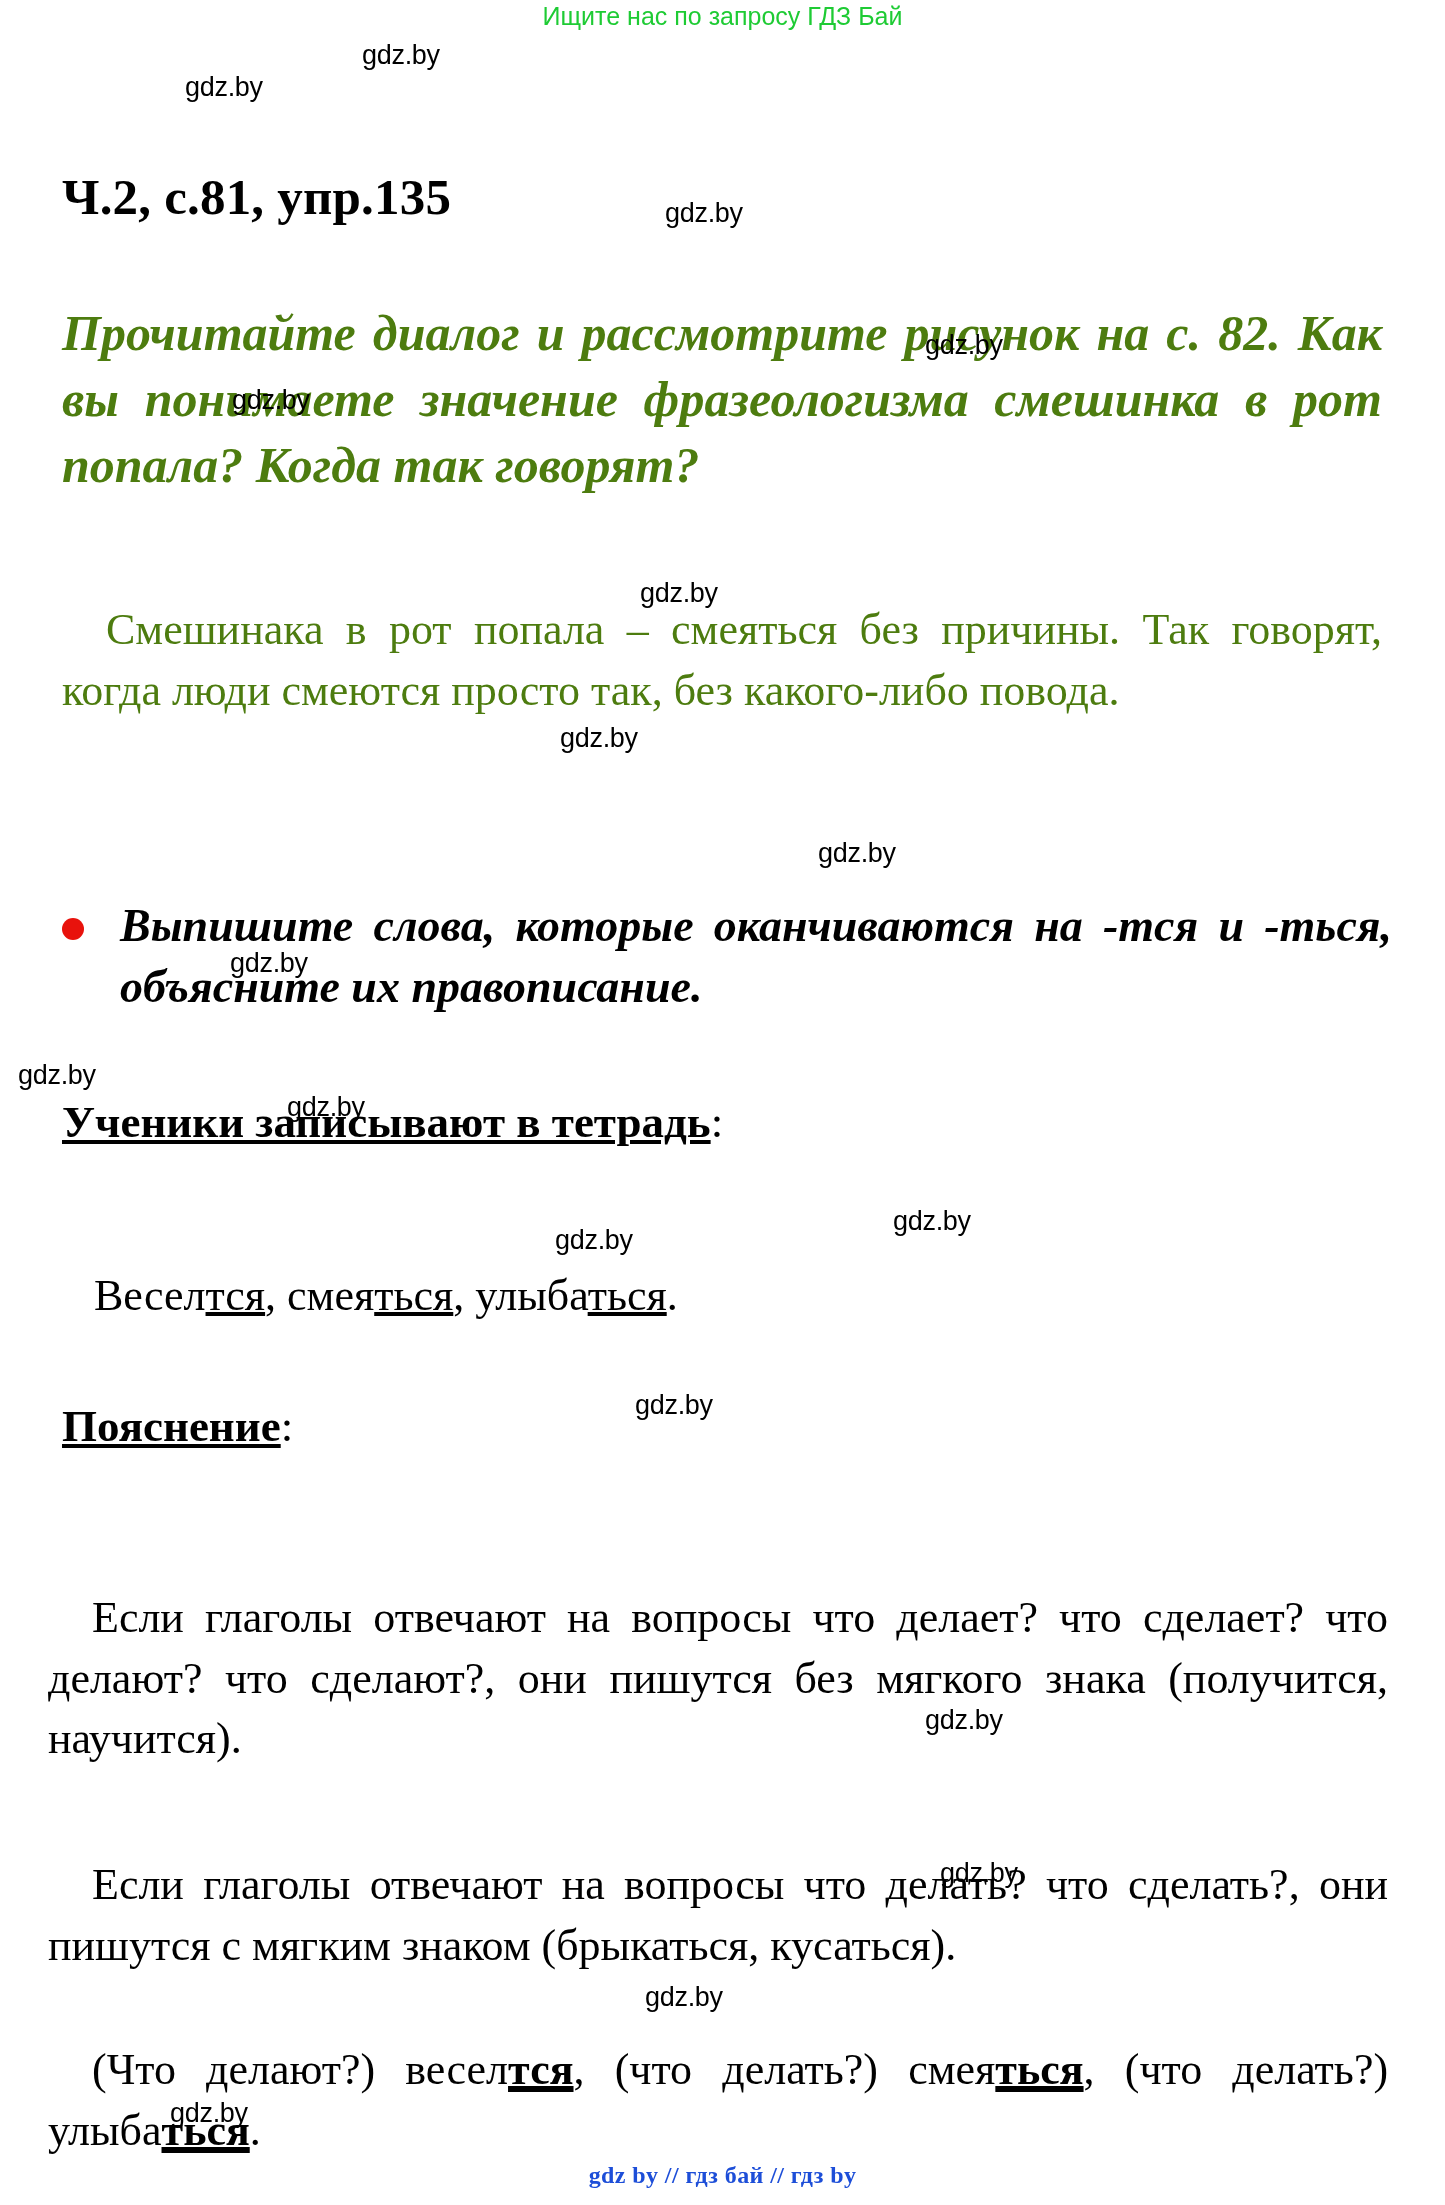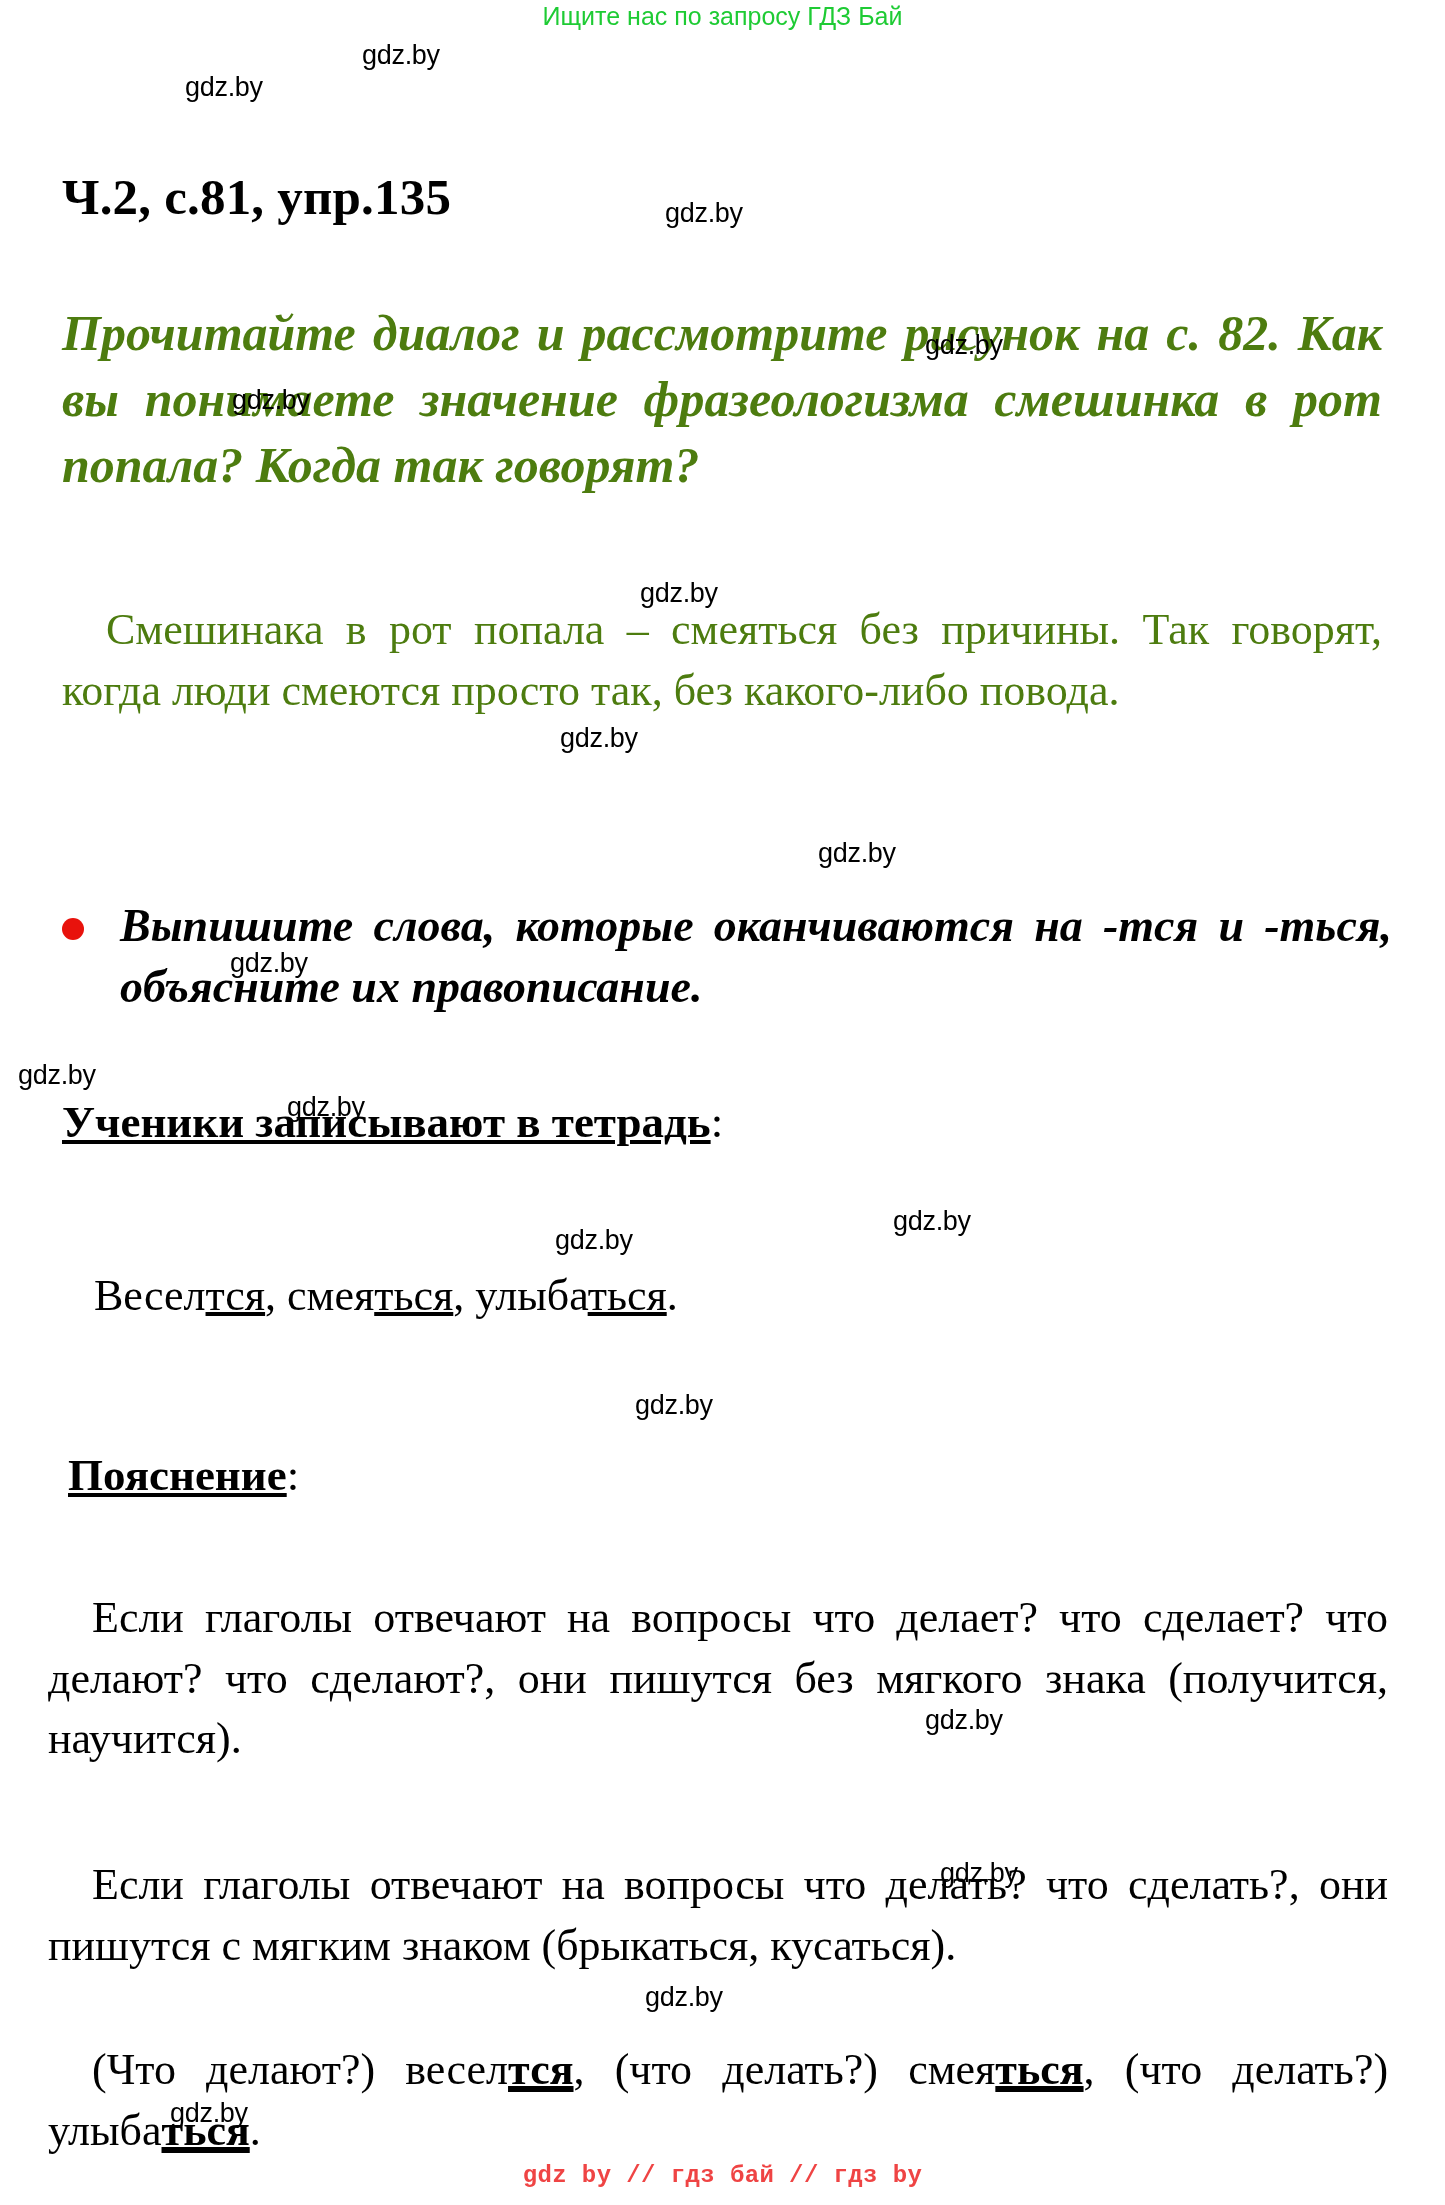--- a/index.html
+++ b/index.html
@@ -39,24 +39,24 @@
     white-space: nowrap;
     z-index: 6;
   }
 
   .promo-bottom {
     position: absolute;
     left: 0;
     right: 0;
     bottom: 16px;
     text-align: center;
-    font-family: Liberation Mono, monospace;
+    font-family: Liberation Serif, serif;
     font-size: 24px;
     font-weight: bold;
-    color: #ef4444;
+    color: #1d4ed8;
     white-space: nowrap;
     letter-spacing: 0.4px;
     z-index: 6;
   }
 
   
   .page {
     position: absolute;
     left: 0;
     top: 0;
@@ -141,21 +141,21 @@
     white-space: nowrap;
   }
   .sub-head .u {
     font-weight: bold;
     text-decoration: underline;
     text-underline-offset: 3px;
     text-decoration-thickness: 4px;
   }
 
   .head-notebook { top: 1096px; }
-  .head-explain  { top: 1449px; margin-left: 6px; }
+  .head-explain  { top: 1400px; }
 
   .words {
     left: 50px;
     top: 1270px;
     font-size: 44px;
     color: #000;
     white-space: nowrap;
     text-indent: 44px;
   }
   .words u {

